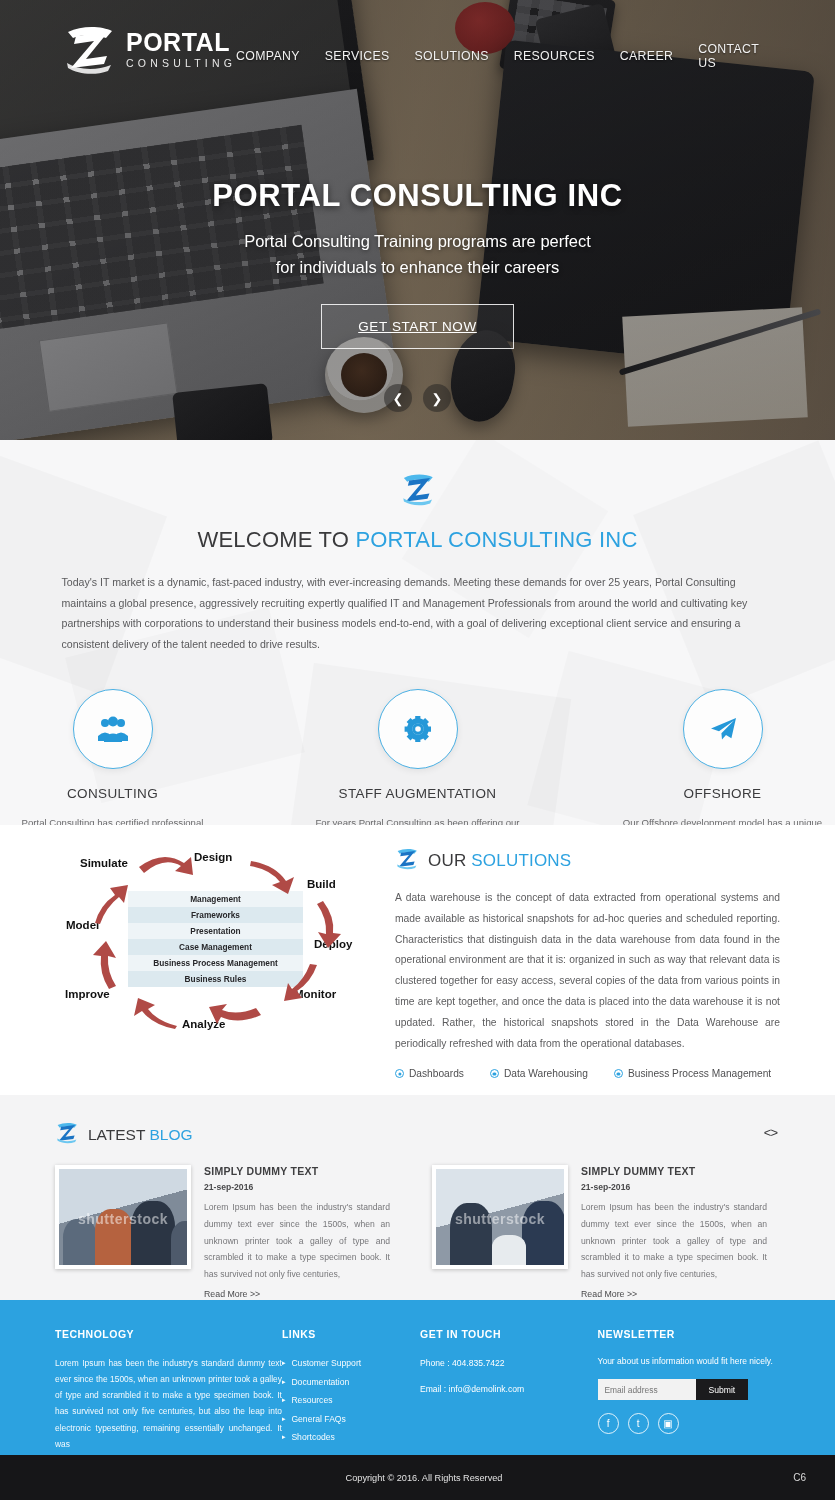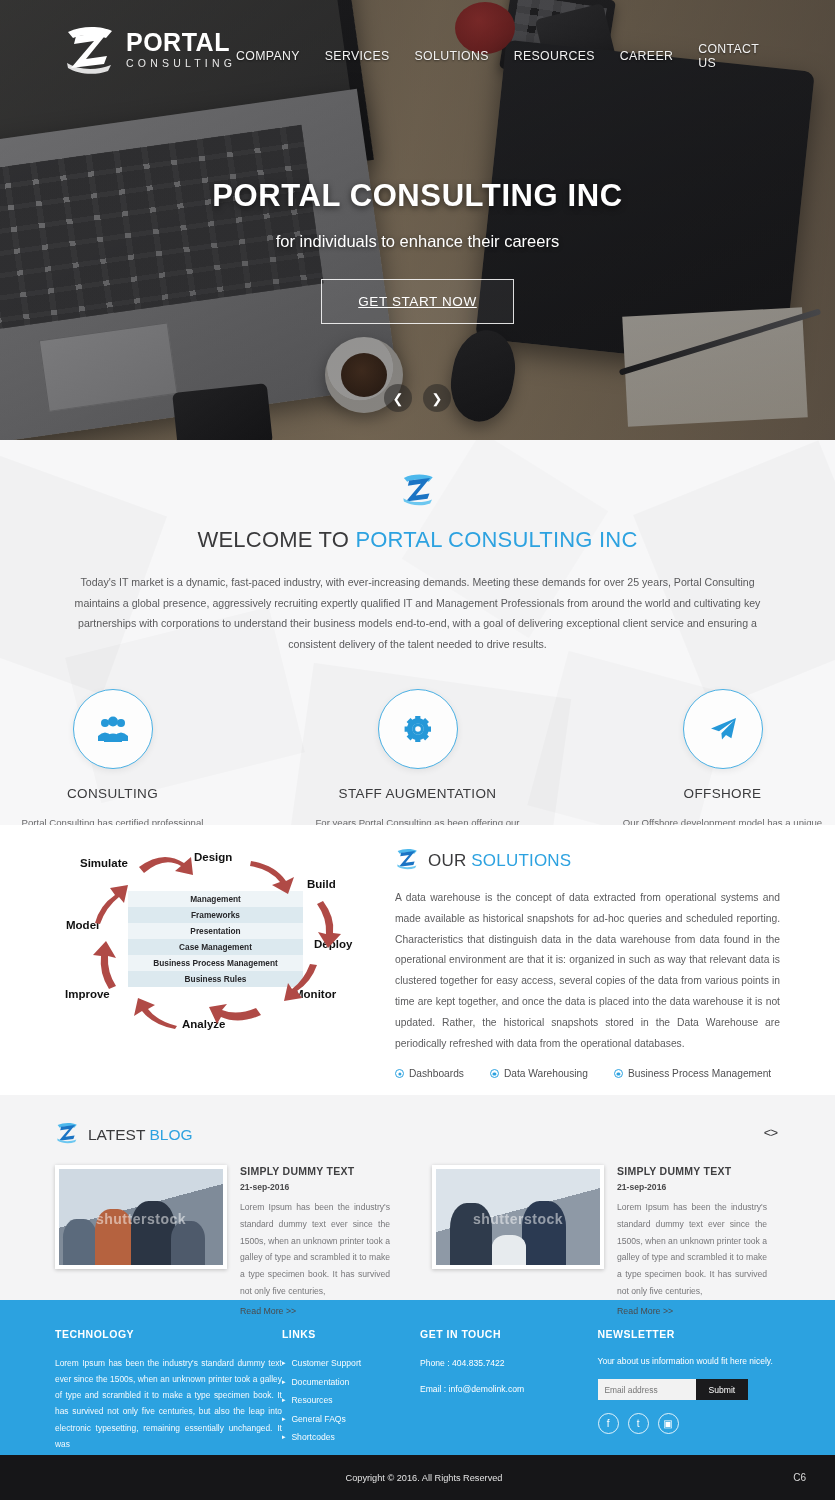--- a/index.html
+++ b/index.html
@@ -195,21 +195,21 @@
   .p6 { width:150px; height:150px; left:430px; top:20px; transform: rotate(32deg); background:rgba(0,0,0,.016); }
 
   .welcome-inner { position:relative; z-index:2; padding-top:32px; }
   .mark-center { display:flex; justify-content:center; }
   .welcome-h {
     margin-top:17px; text-align:center; font-size:22px; color:#3a3a3c;
     font-weight:400; letter-spacing:.2px;
   }
   .welcome-h .hl { color:#2da2e0; }
   .welcome-p {
-    margin:19px auto 0; width:712px; text-align:center;
+    margin:19px auto 0; width:712px; 
     font-size:10.6px; line-height:1.95; color:#5a5a5c;
   }
 
   
   .services {
     position:relative; z-index:2;
     margin-top:34px; display:flex; justify-content:center; gap:80px;
   }
   .svc { width:230px; text-align:center; }
   .svc-circle {
@@ -273,21 +273,21 @@
   }
   .blog-head { display:flex; align-items:center; gap:9px; font-size:15.5px; color:#3a3a3c; }
   .blog-head .hl { color:#2da2e0; }
   .blog-nav {
     position:absolute; right:58px; top:30px;
     font-size:13px; color:#3a3a3c; letter-spacing:-1px;
   }
   .blog-list { display:flex; gap:42px; margin-top:17px; }
   .post { display:flex; gap:13px; width:335px; }
   .post-img {
-    width:172px; height:104px; flex:none;
+    width:136px; height:104px; flex:none;
     background:#cfd4d8; border:4px solid #fff;
     box-shadow: 0 1px 4px rgba(0,0,0,.22);
     position:relative; overflow:hidden;
   }
   .pi-a { background: linear-gradient(165deg,#cfd9e2 0 42%,#7f8b99 42% 100%); }
   .pi-b { background: linear-gradient(165deg,#dbe3ea 0 45%,#8e99a6 45% 100%); }
   .pi-fig {
     position:absolute; bottom:0; border-radius:40% 40% 0 0;
   }
   .wm {
@@ -394,20 +394,21 @@
       <a href="#">SOLUTIONS</a>
       <a href="#">RESOURCES</a>
       <a href="#">CAREER</a>
       <a href="#">CONTACT US</a>
     </div>
   </div>
 
   <div class="hero-copy">
     <div class="hero-h1">PORTAL CONSULTING INC</div>
     <div class="hero-sub">
+      <div>Portal Consulting Training programs are perfect</div>
       <div>for individuals to enhance their careers</div>
     </div>
     <a class="hero-btn" href="#">GET START NOW</a>
   </div>
 
   <div class="carousel-arrows">
     <div class="c-arrow">❮</div>
     <div class="c-arrow">❯</div>
   </div>
 </div>

